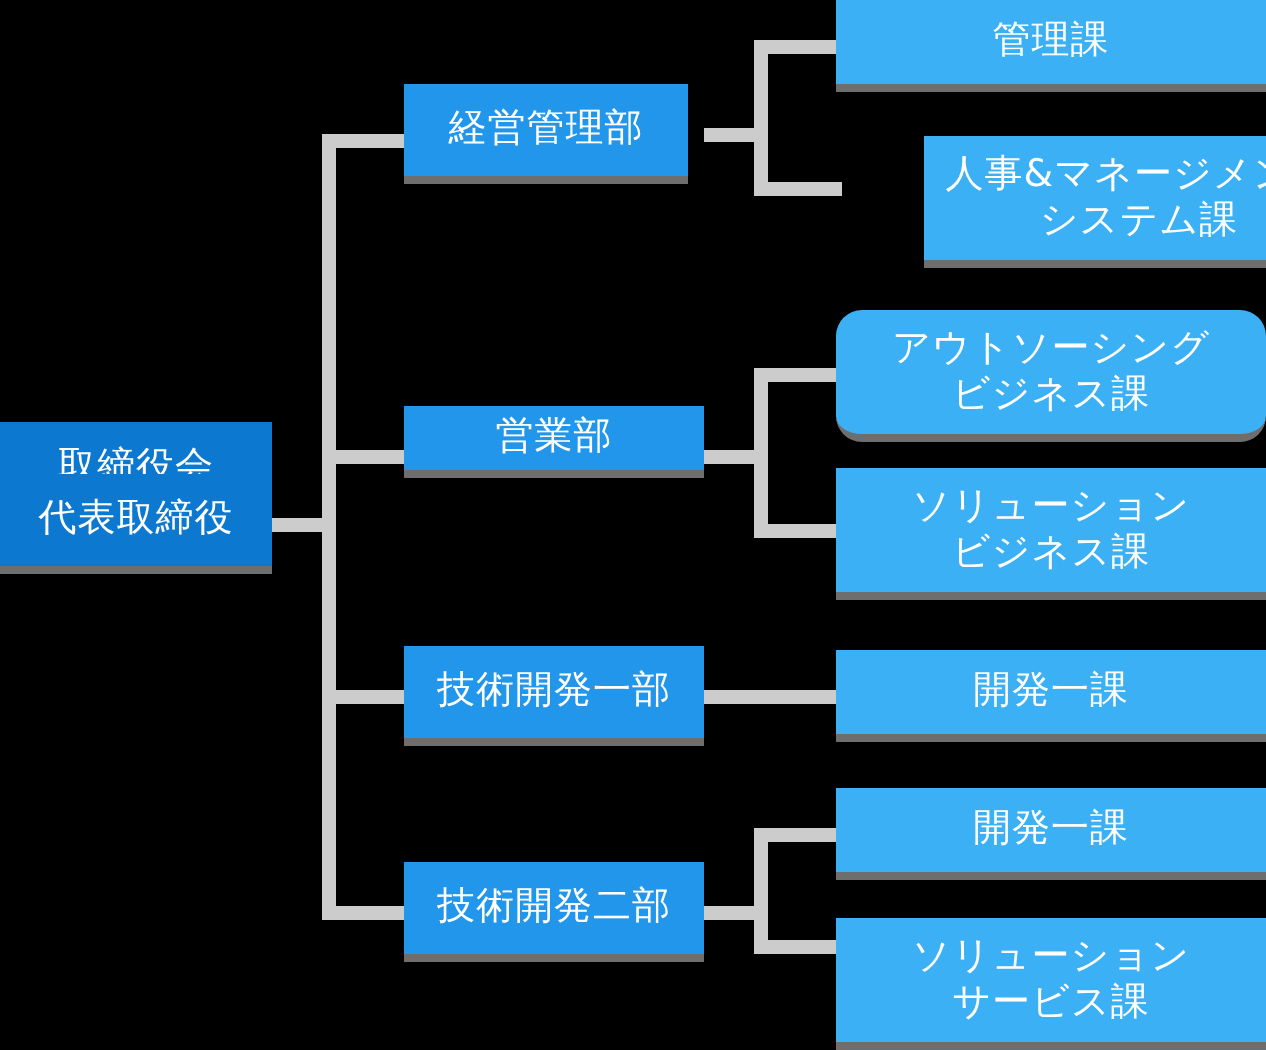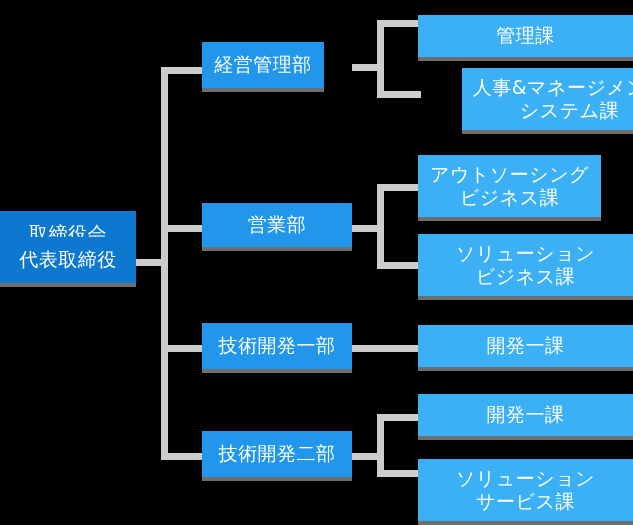--- a/index.html
+++ b/index.html
@@ -89,46 +89,46 @@
   <div class="line" style="left:377px; top:470px; width:44px; height:7px;"></div>
 
   <div class="node lvl1" style="left:0px; top:171px; width:136px; height:50px;margin-top:40px;">
     <span class="label">取締役会</span>
   </div>
 
   <div class="node lvl1" style="left:0px; top:237px; width:136px; height:50px;">
     <span class="label">代表取締役</span>
   </div>
 
-  <div class="node lvl2" style="left:202px; top:42px; width:122px; height:50px;">
+  <div class="node lvl2" style="left:202px; top:42px; width:142px; height:50px;">
     <span class="label">経営管理部</span>
   </div>
 
-  <div class="node lvl2" style="left:202px; top:203px; width:150px; height:48px;">
+  <div class="node lvl2" style="left:202px; top:203px; width:150px; height:36px;">
     <span class="label">営業部</span>
   </div>
 
   <div class="node lvl2" style="left:202px; top:323px; width:150px; height:50px;text-align:center;">
     <span class="label">技術開発一部</span>
   </div>
 
   <div class="node lvl2" style="left:202px; top:431px; width:150px; height:50px;justify-content:center;">
     <span class="label">技術開発二部</span>
   </div>
 
-  <div class="node lvl3" style="left:418px; top:15px; width:215px; height:46px;">
+  <div class="node lvl3" style="left:418px; top:0px; width:215px; height:46px;">
     <span class="label">管理課</span>
   </div>
 
   <div class="node lvl3" style="left:418px; top:68px; width:215px; height:66px;margin-left:44px;">
     <span class="label">人事&amp;マネージメント
 システム課</span>
   </div>
 
-  <div class="node lvl3" style="left:418px; top:155px; width:183px; height:66px;">
+  <div class="node lvl3" style="left:418px; top:155px; width:215px; height:66px;border-radius:13px;">
     <span class="label">アウトソーシング
 ビジネス課</span>
   </div>
 
   <div class="node lvl3" style="left:418px; top:234px; width:215px; height:66px;">
     <span class="label">ソリューション
 ビジネス課</span>
   </div>
 
   <div class="node lvl3" style="left:418px; top:325px; width:215px; height:46px;">

